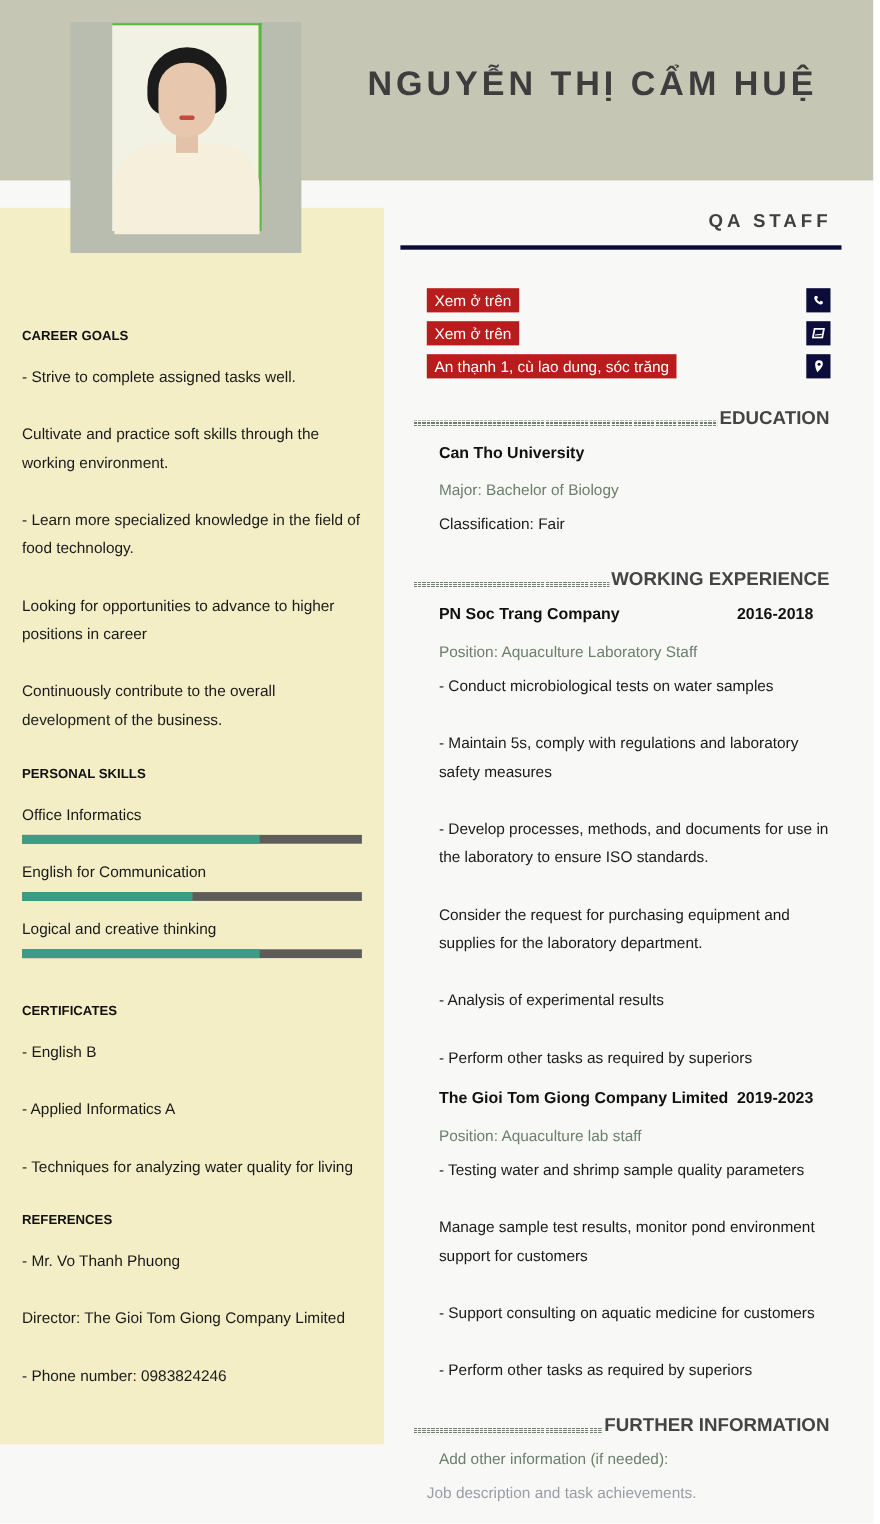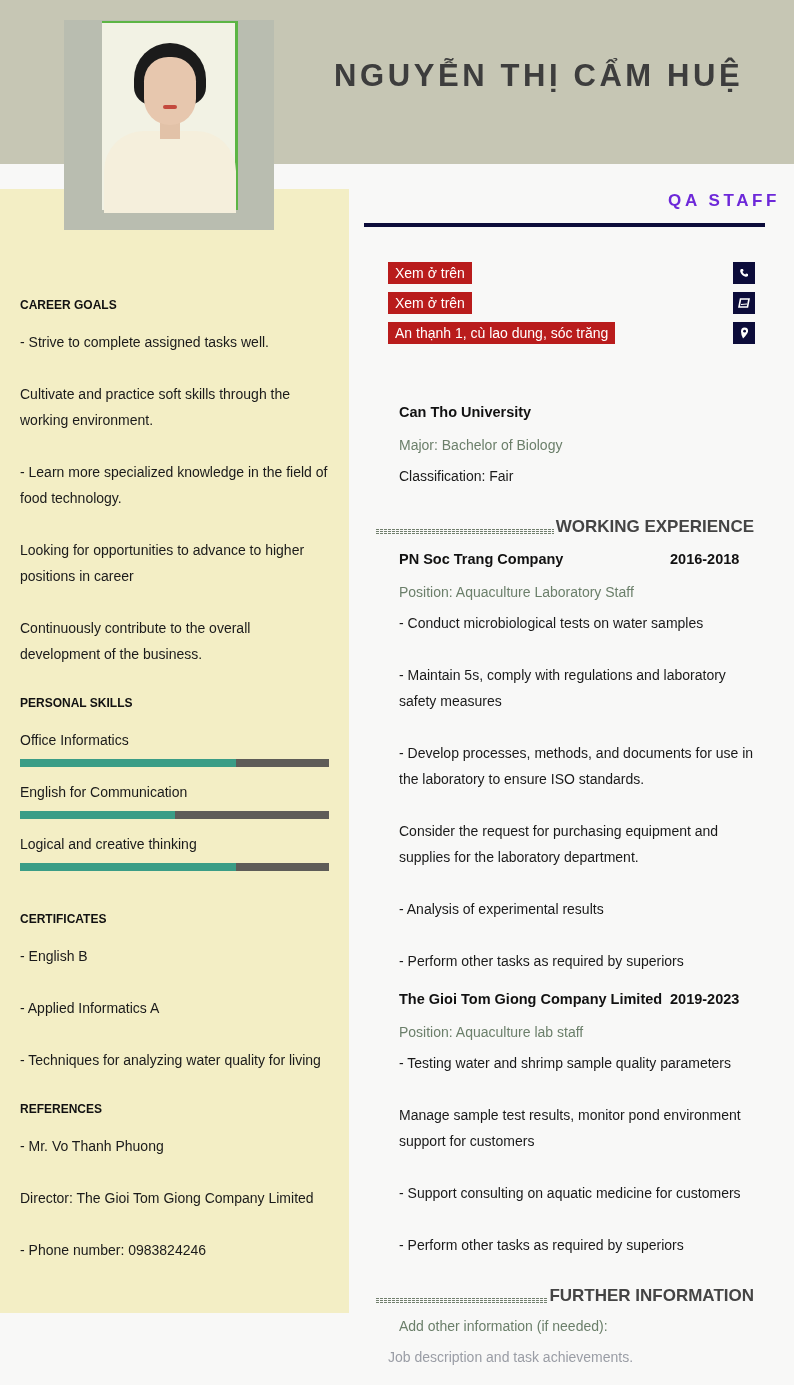--- a/index.html
+++ b/index.html
@@ -15,21 +15,21 @@
   .photo { position: absolute; left: 64px; top: 20px; width: 210px; height: 210px; background: #b9bdb0; overflow: hidden; }
   .photo .card { position: absolute; left: 38px; top: 1px; width: 136px; height: 189px; background: #f2f2e4; border-right: 3px solid #5cb544; border-top: 2px solid #5cb544; }
   .photo .hair { position: absolute; left: 32px; top: 20px; width: 72px; height: 62px; background: #1b1b1b; border-radius: 36px 36px 18px 18px; }
   .photo .face { position: absolute; left: 42px; top: 34px; width: 52px; height: 68px; background: #e7c7ae; border-radius: 26px 26px 28px 28px; }
   .photo .neck { position: absolute; left: 58px; top: 96px; width: 20px; height: 20px; background: #e2c2a8; }
   .photo .shirt { position: absolute; left: 2px; top: 108px; width: 132px; height: 82px; background: #f5efdc; border-radius: 40px 40px 0 0; }
   .photo .lips { position: absolute; left: 61px; top: 82px; width: 14px; height: 4px; background: #c44a3e; border-radius: 3px; }
 
   .name { position: absolute; left: 334px; top: 58px; font-family: "Liberation Sans", sans-serif; font-weight: bold; font-size: 31px; letter-spacing: 3.6px; color: #3d3d3d; white-space: nowrap; }
 
-  .job-title { position: absolute; right: 14px; top: 191px; font-weight: bold; font-size: 17px; letter-spacing: 3.6px; color: #6d28d9; }
+  .job-title { position: absolute; right: 38px; top: 191px; font-weight: bold; font-size: 17px; letter-spacing: 3.6px; color: #404040; }
   .title-rule { position: absolute; left: 364px; top: 223px; width: 401px; height: 4px; background: #0c0c3a; }
 
   .contact-row { position: absolute; left: 388px; height: 22px; }
   .contact-text { position: absolute; left: 0; top: 0; height: 22px; line-height: 22px; padding: 0 7px; background: #b91c1c; color: #ffffff; font-size: 14px; white-space: nowrap; }
   .contact-icon { position: absolute; left: 345px; top: 0; width: 22px; height: 22px; background: #0c0c3a; color: #fff; display: flex; align-items: center; justify-content: center; }
 
   .section-heading { position: absolute; left: 376px; width: 378px; height: 24px; }
   .section-heading .dashes { position: absolute; left: 0; bottom: 2px; width: 100%; height: 6px;
     background-image:
       repeating-linear-gradient(90deg, #5a6a55 0 3px, transparent 3px 4px);
@@ -92,20 +92,24 @@
   <div class="contact-row" style="top:322px">
     <span class="contact-text">An thạnh 1, cù lao dung, sóc trăng</span>
     <span class="contact-icon">
       <svg width="9" height="12" viewBox="0 0 9 12">
           <path d="M4.5 0.5 Q8.5 0.5 8 4.5 Q7.5 7 3 11.5 Q1 7.5 1 4.5 Q1 0.5 4.5 0.5 Z" fill="#fff"></path>
           <circle cx="4.6" cy="4.2" r="1.4" fill="#0c0c3a"></circle>
         </svg>
     </span>
   </div>
 
+  <div class="section-heading" style="top:366px">
+    <div class="dashes"></div>
+    <div class="label">EDUCATION</div>
+  </div>
   <div class="rtext rbold" style="top:399px">Can Tho University</div>
   <div class="rtext rgreen" style="top:432px">Major: Bachelor of Biology</div>
   <div class="rtext" style="top:463px">Classification: Fair</div>
 
   <div class="section-heading" style="top:513px">
     <div class="dashes"></div>
     <div class="label">WORKING EXPERIENCE</div>
   </div>
 
   <div class="rtext rbold" style="top:546px">PN Soc Trang Company</div>

